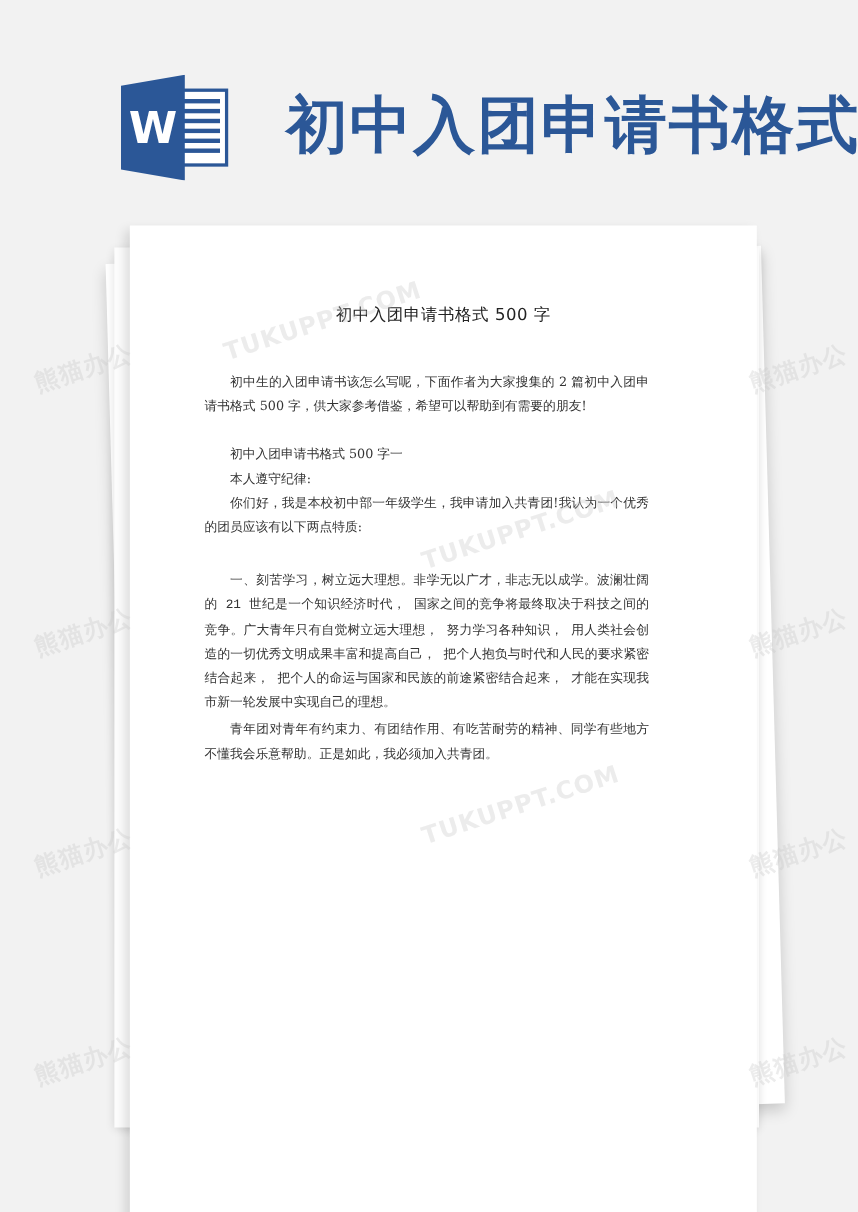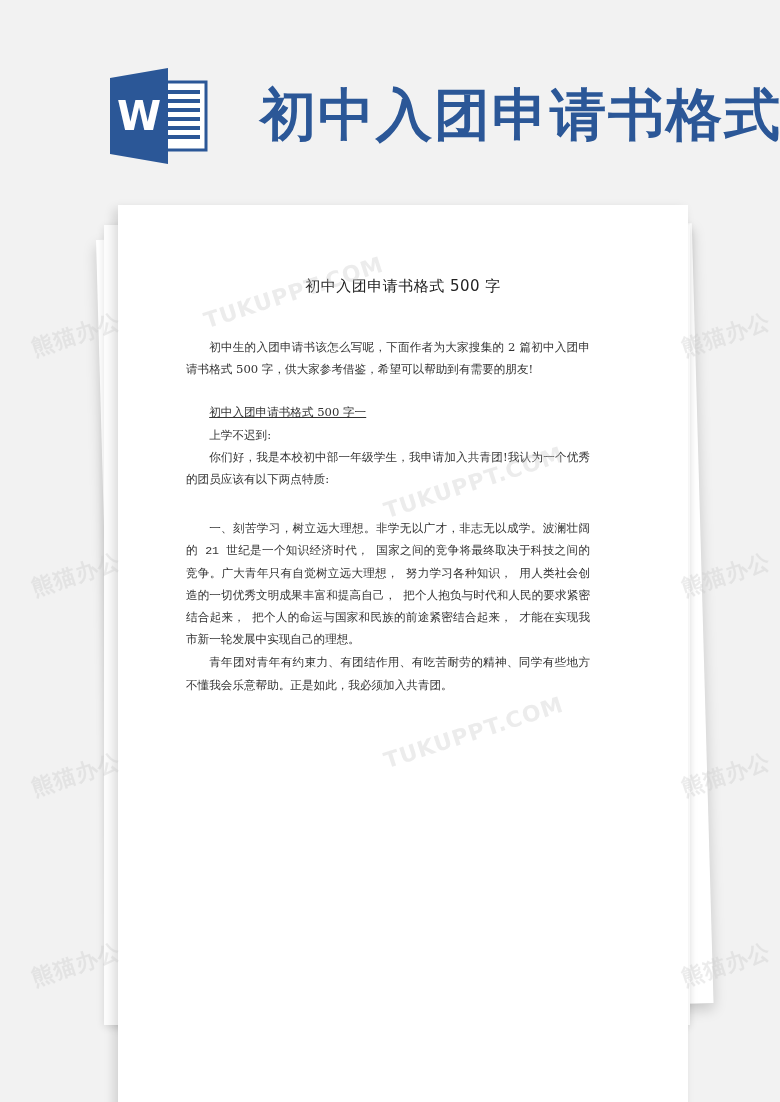--- a/index.html
+++ b/index.html
@@ -32,21 +32,21 @@
   .doc-title {
     position:absolute; left:0; top:72px; width:100%; text-align:center;
     font-family:"DejaVu Sans", "Liberation Sans", sans-serif;
     font-size:15px; color:#222; letter-spacing:0.5px;
   }
   .body-text {
     position:absolute; left:68px; top:131px; width:404px;
     font-size:11.6px; color:#333; line-height:22.2px; text-align:justify;
   }
   .body-text p { margin:0; text-indent:2em; }
-  .body-text p.gap { margin-top:21px;text-decoration:underline; }
+  .body-text p.gap { margin-top:21px; }
   .body-text p.gap2 { margin-top:28px;font-family:Liberation Mono, monospace; }
   .watermark {
     position:absolute; font-family:"DejaVu Sans", sans-serif; font-weight:bold;
     color:rgba(200,200,200,0.35); font-size:22px; transform:rotate(-18deg);
     white-space:nowrap; pointer-events:none; letter-spacing:1px;
   }
 </style>
 </head>
 <body>
 
@@ -68,21 +68,21 @@
 </div>
 
 <div class="page-back"></div>
 <div class="page-mid"></div>
 
 <div class="page">
   <div class="doc-title">初中入团申请书格式 500 字</div>
   <div class="body-text">
     <p>初中生的入团申请书该怎么写呢，下面作者为大家搜集的 2 篇初中入团申请书格式 500 字，供大家参考借鉴，希望可以帮助到有需要的朋友!</p>
     <p class="gap">初中入团申请书格式 500 字一</p>
-    <p>上学不迟到:</p>
+    <p>本人遵守纪律:</p>
     <p>你们好，我是本校初中部一年级学生，我申请加入共青团!我认为一个优秀的团员应该有以下两点特质:</p>
     <p class="gap2">一、刻苦学习，树立远大理想。非学无以广才，非志无以成学。波澜壮阔的 21 世纪是一个知识经济时代， 国家之间的竞争将最终取决于科技之间的竞争。广大青年只有自觉树立远大理想， 努力学习各种知识， 用人类社会创造的一切优秀文明成果丰富和提高自己， 把个人抱负与时代和人民的要求紧密结合起来， 把个人的命运与国家和民族的前途紧密结合起来， 才能在实现我市新一轮发展中实现自己的理想。</p>
     <p>青年团对青年有约束力、有团结作用、有吃苦耐劳的精神、同学有些地方不懂我会乐意帮助。正是如此，我必须加入共青团。</p>
   </div>
 </div>
 
 <div class="watermark" style="left:30px;top:320px;">熊猫办公</div>
 <div class="watermark" style="left:200px;top:280px;">TUKUPPT.COM</div>
 <div class="watermark" style="left:680px;top:320px;">熊猫办公</div>
 <div class="watermark" style="left:380px;top:470px;">TUKUPPT.COM</div>

